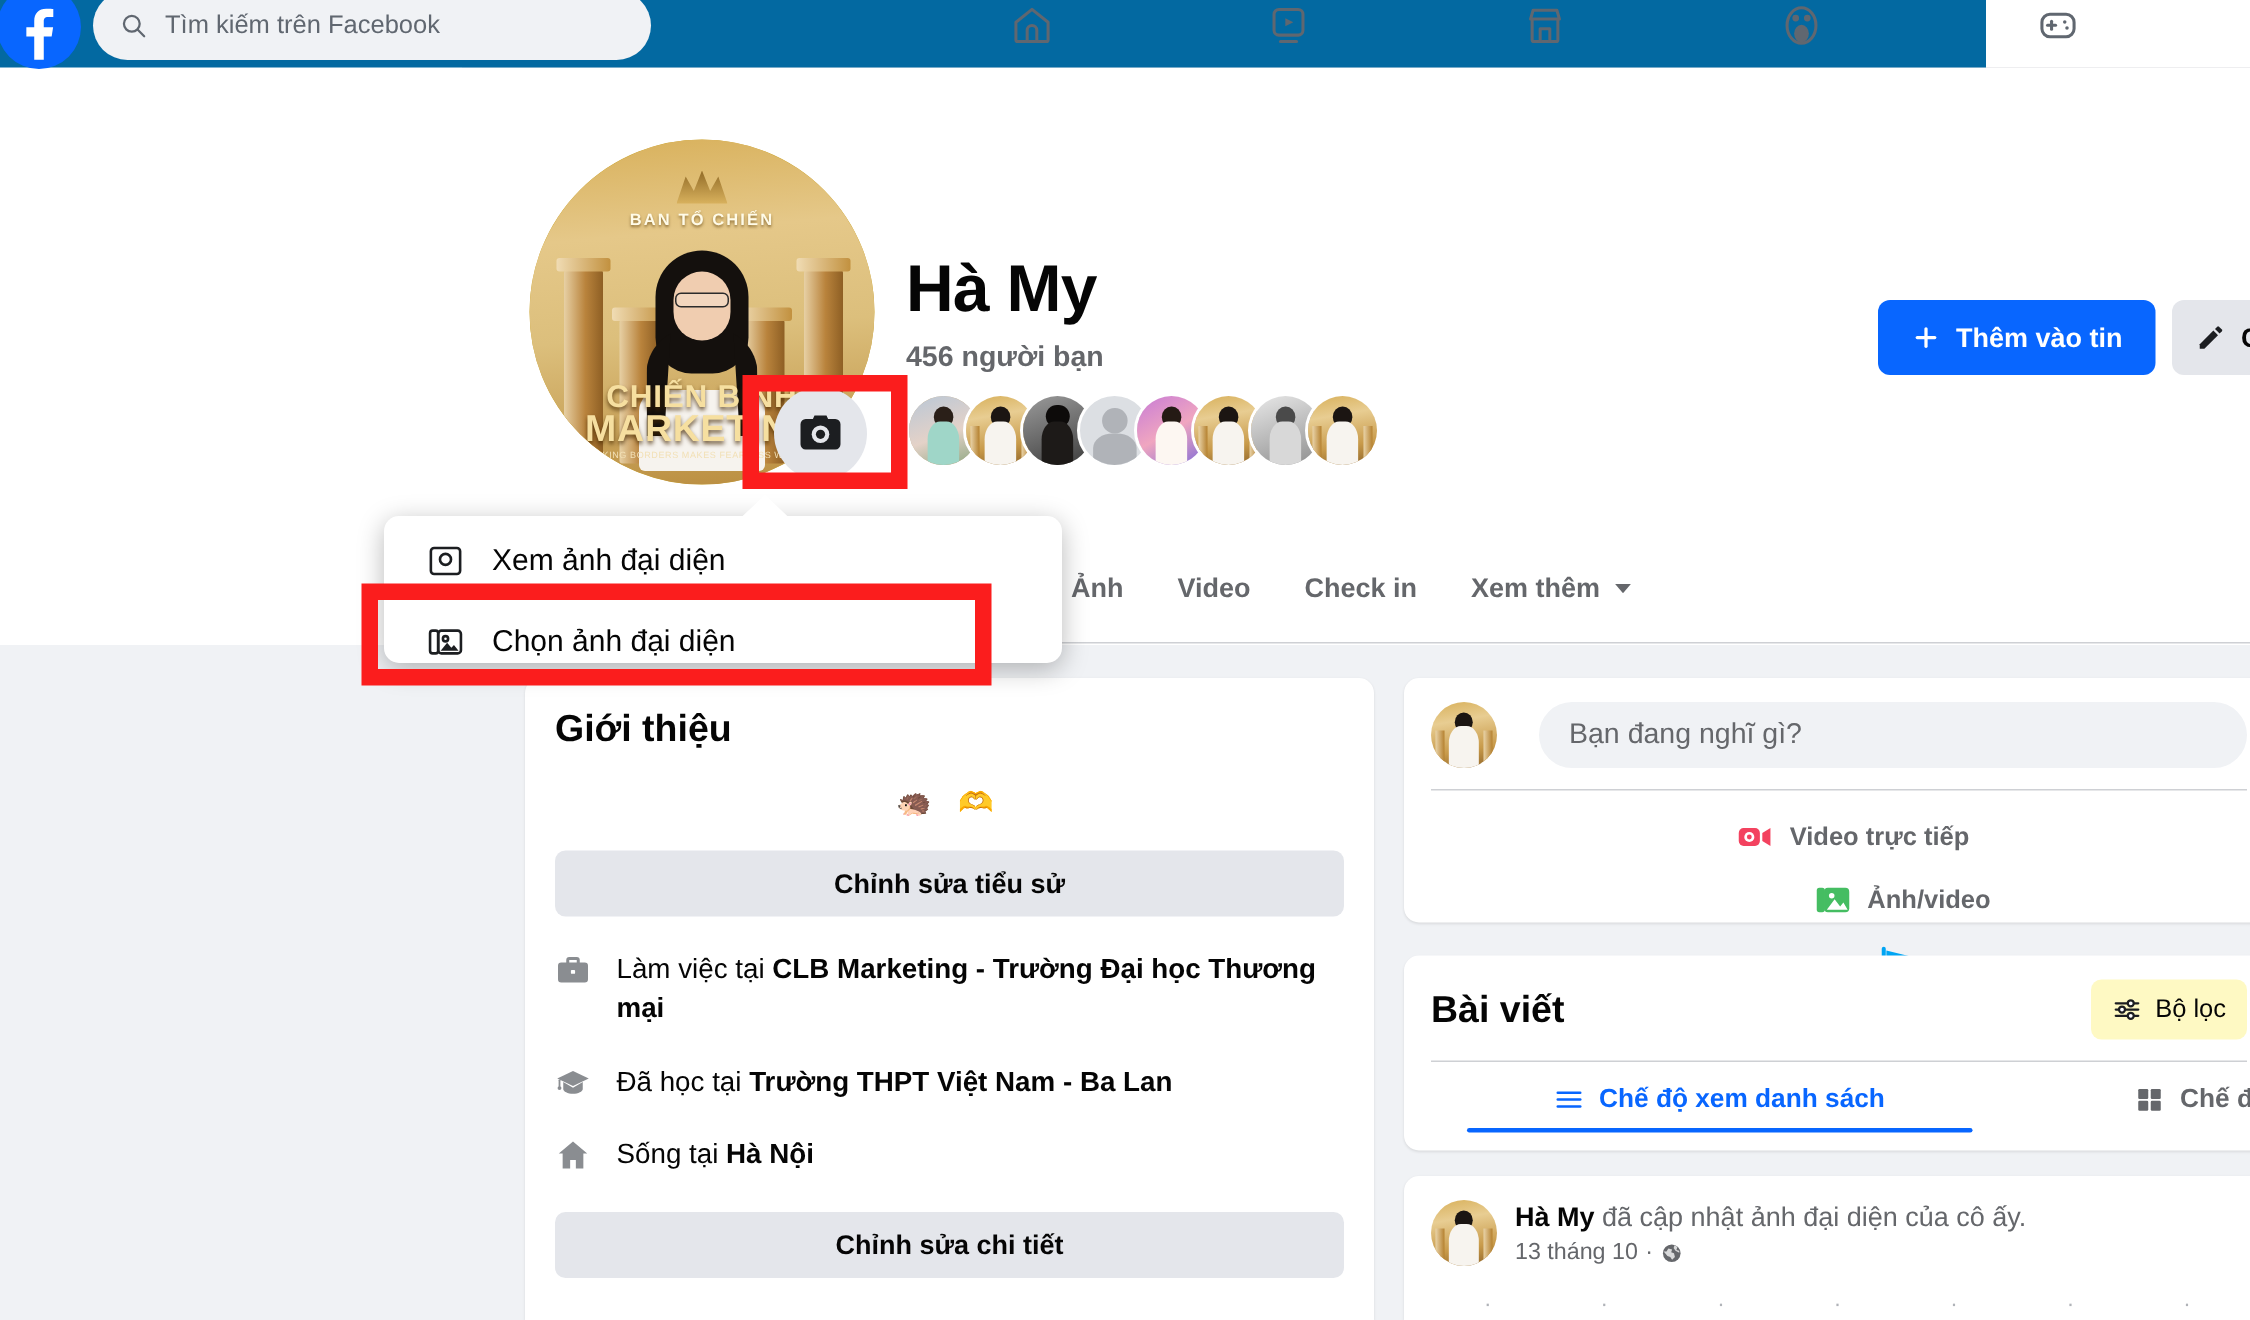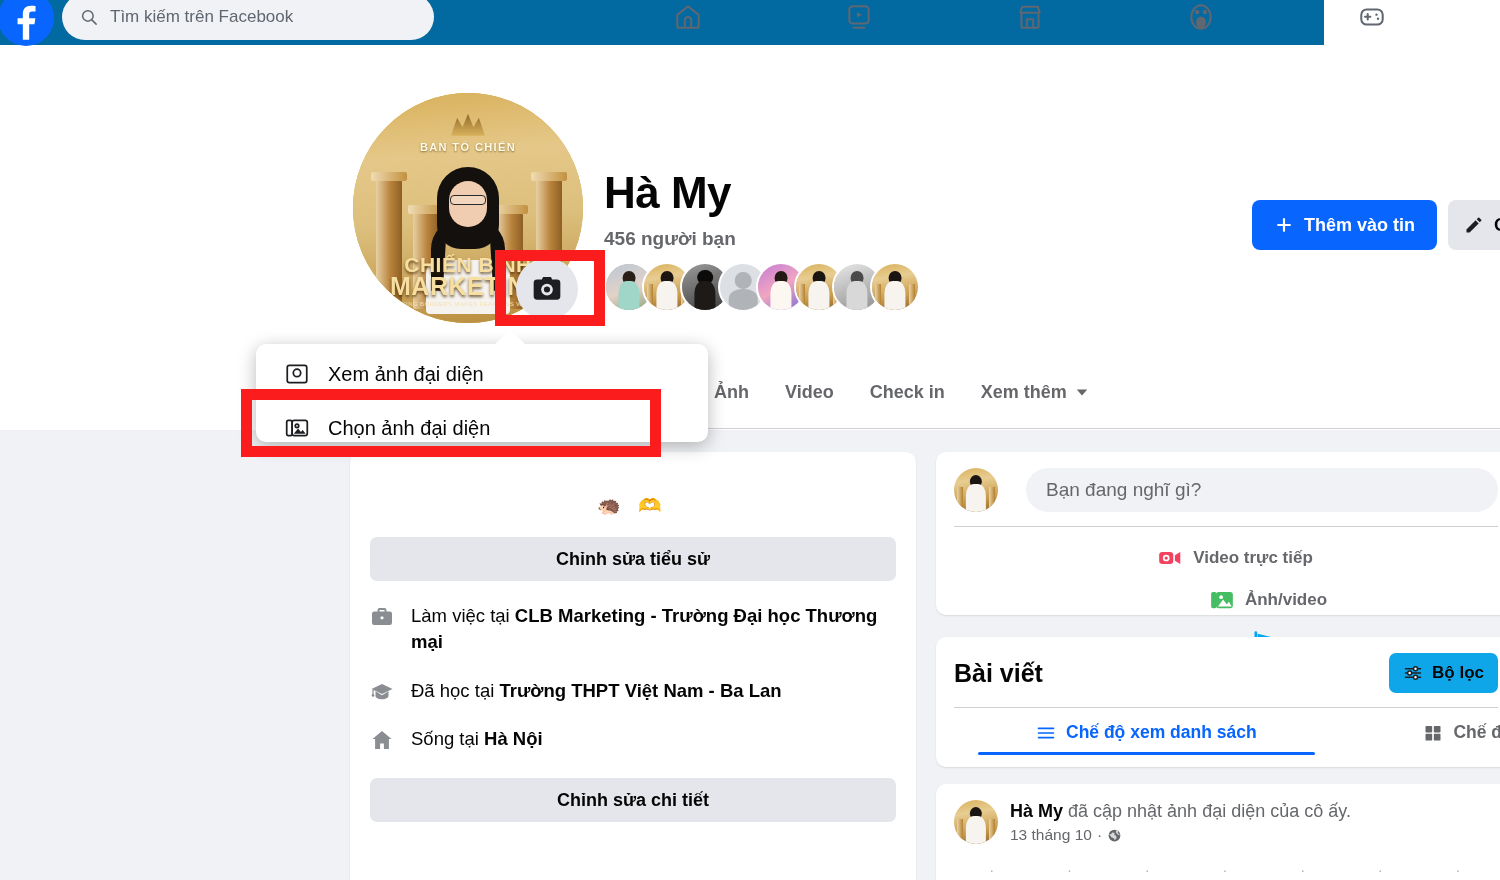--- a/index.html
+++ b/index.html
@@ -285,23 +285,23 @@
 
   .posts-card {
     position: absolute; left: 936px; top: 637px;
     width: 580px; height: 130px;
     padding: 16px 18px 0;
   }
   .posts-head { display: flex; align-items: center; justify-content: space-between; }
   .posts-title { font-size: 25px; font-weight: 700; color: #050505; }
   .filter-btn {
     height: 40px; padding: 0 14px;
-    background: #0ea5e9; border: none; border-radius: 7px;
+    background: #fef9c3; border: none; border-radius: 7px;
     display: flex; align-items: center; gap: 9px;
-    font-size: 17px; font-weight: 700; color: #050505; cursor: pointer;
+    font-size: 17px; font-weight: 400; color: #050505; cursor: pointer;
     font-family: "Liberation Sans", sans-serif;
   }
   .view-tabs {
     display: flex; align-items: center; justify-content: space-between;
     margin-top: 14px; border-top: 1px solid #ced0d4;
   }
   .view-tab {
     display: flex; align-items: center; gap: 10px;
     padding: 14px 10px 12px; font-size: 17.5px; font-weight: 600;
     color: #65676b; cursor: pointer; white-space: nowrap;
@@ -569,20 +569,21 @@
     <div class="tab">
       <span>Xem thêm</span>
       <svg width="14" height="14" viewBox="0 0 16 16" fill="#65676b">
         <path d="M2 5 L8 12 L14 5 Z"></path>
       </svg>
     </div>
   </div>
   <div class="tabs-divider"></div>
 
   <div class="card intro-card">
+    <div class="intro-title">Giới thiệu</div>
     <div class="intro-emojis">🦔 🫶</div>
     <button class="gray-btn">Chỉnh sửa tiểu sử</button>
 
     <div class="info-row">
       <svg class="info-icon" viewBox="0 0 24 24" fill="#8a8d91">
         <path d="M9.5 3 a2 2 0 0 0-2 2 v1.6 H4.2 A2.2 2.2 0 0 0 2 8.8 v9 A2.2 2.2 0 0 0 4.2 20 h15.6 A2.2 2.2 0 0 0 22 17.8 v-9 a2.2 2.2 0 0 0-2.2-2.2 H16.5 V5 a2 2 0 0 0-2-2 Z M9.5 5 h5 v1.6 h-5 Z"></path>
         <rect x="10.6" y="11.6" width="2.8" height="2.6" rx=".6" fill="#fff"></rect>
       </svg>
       <div class="info-text">
         <span>Làm việc tại </span><b>CLB Marketing - Trường Đại học Thương mại</b>

